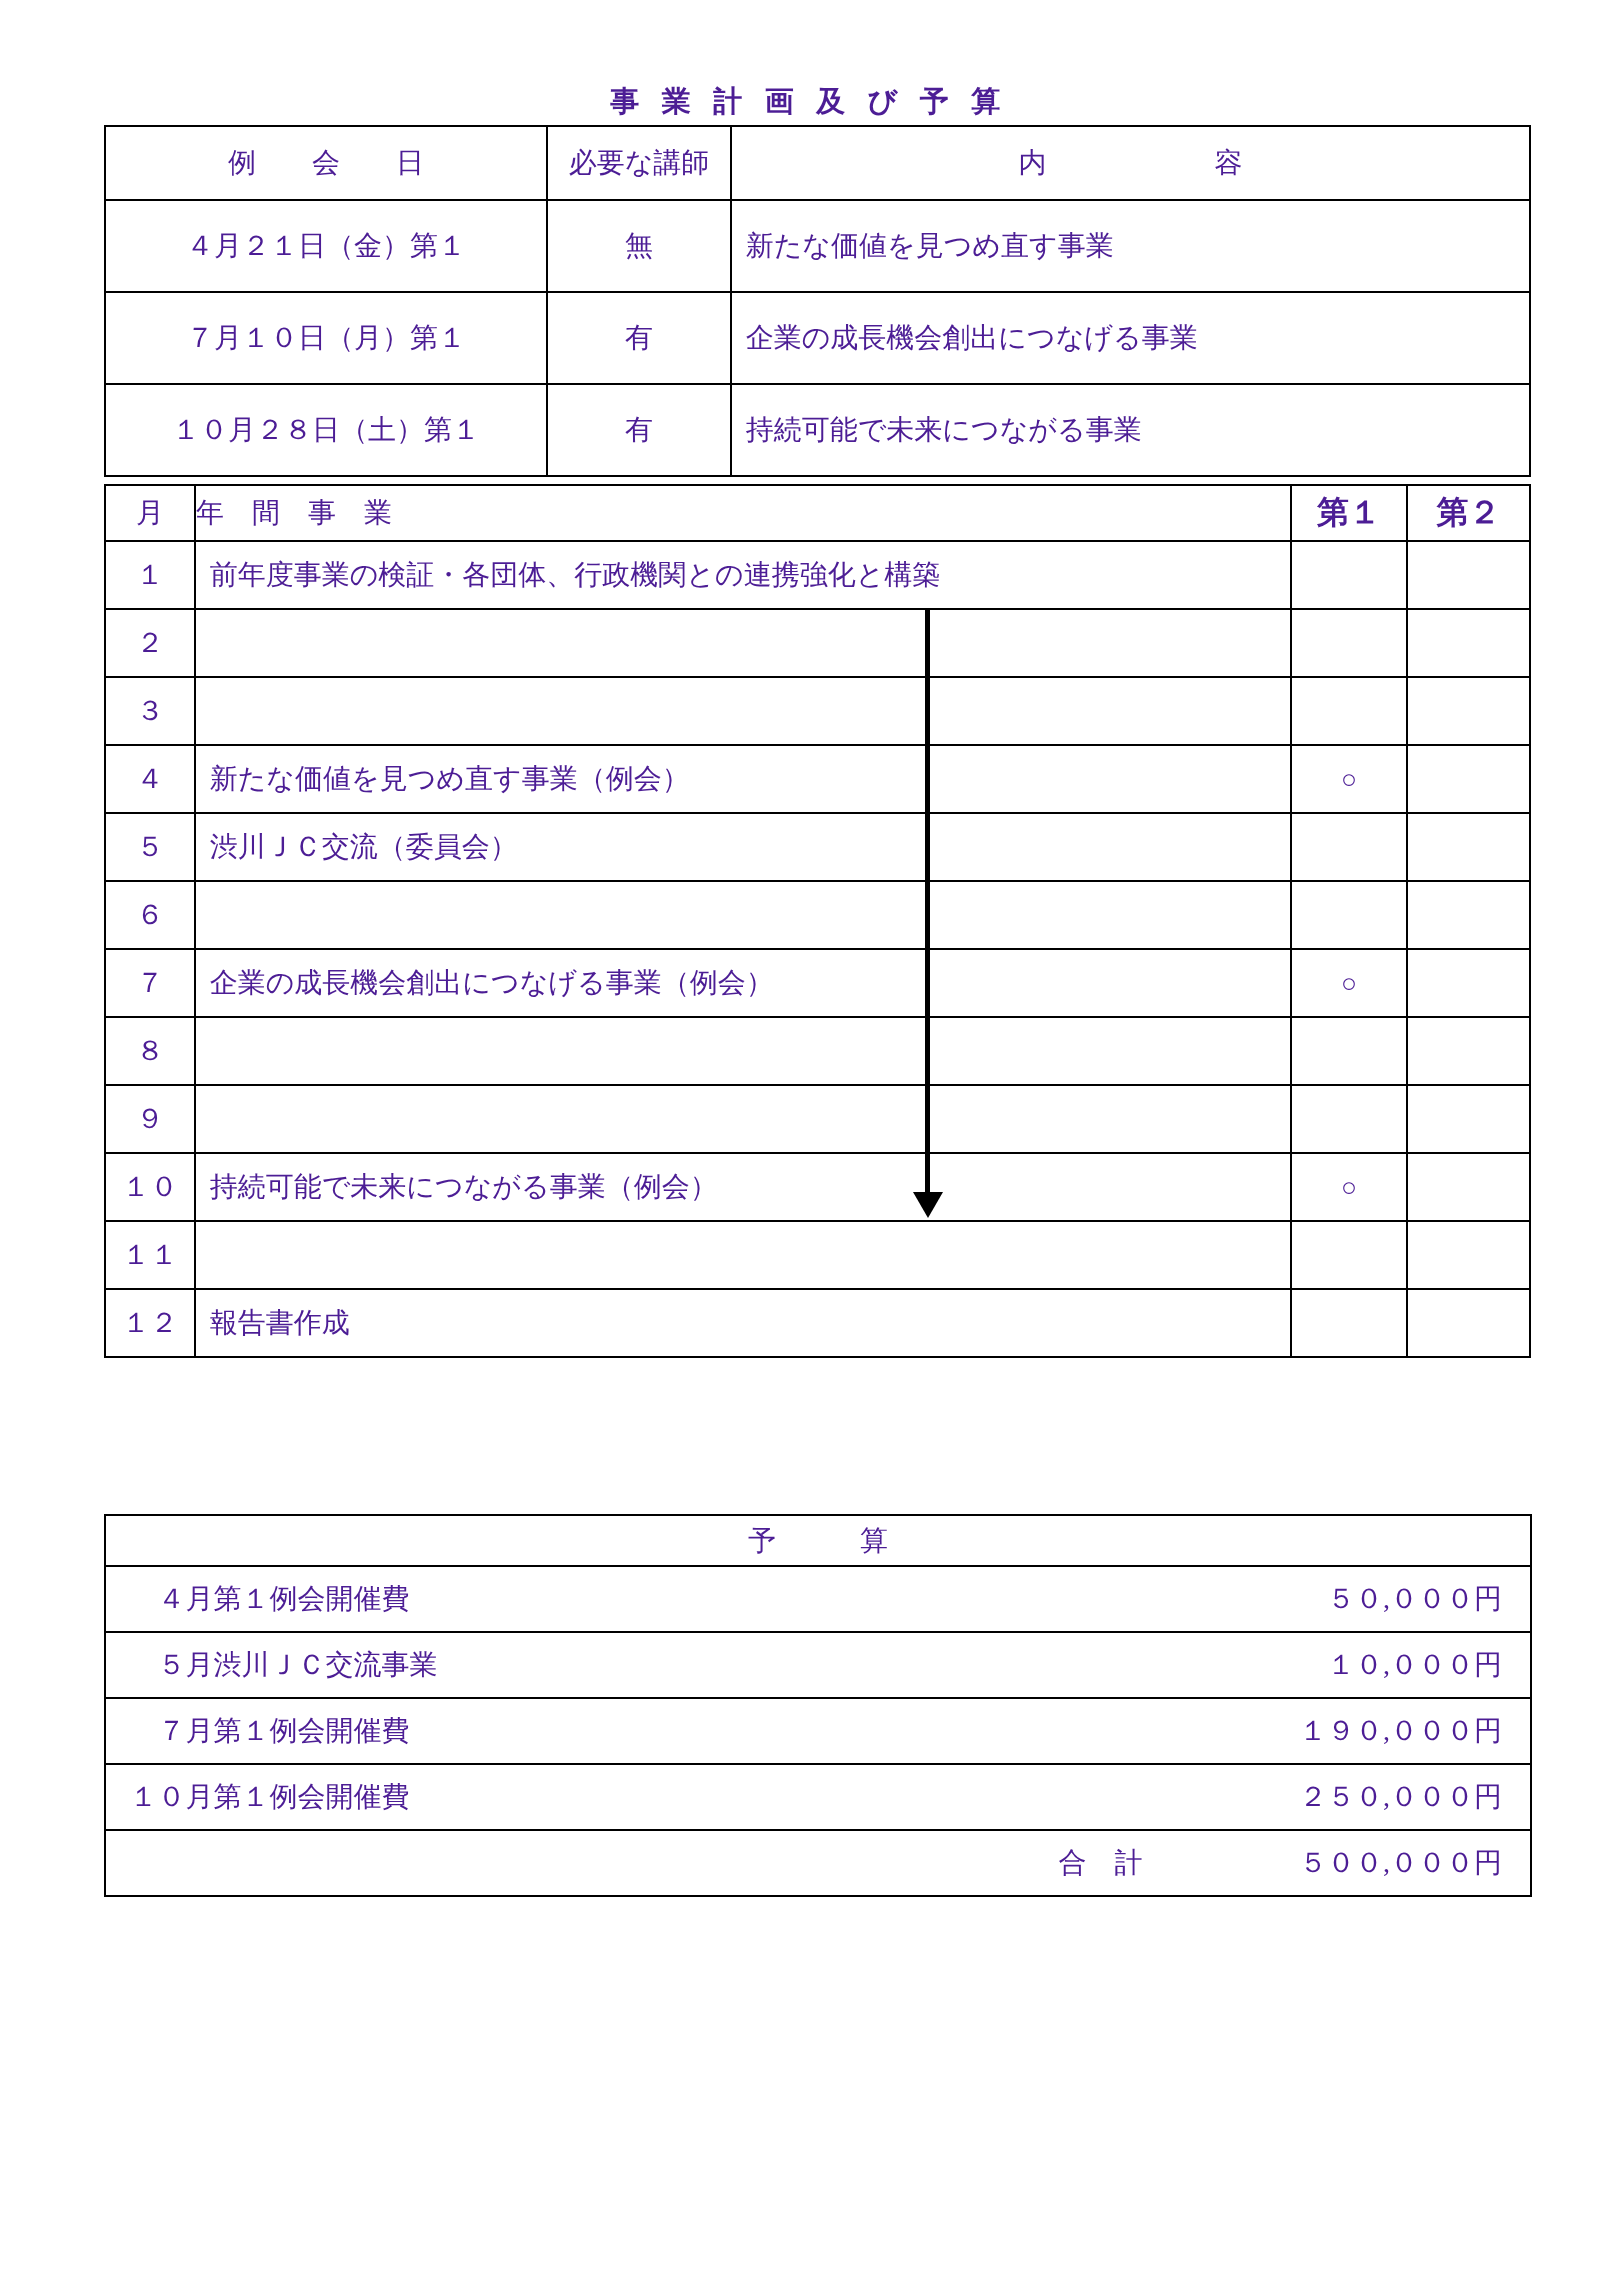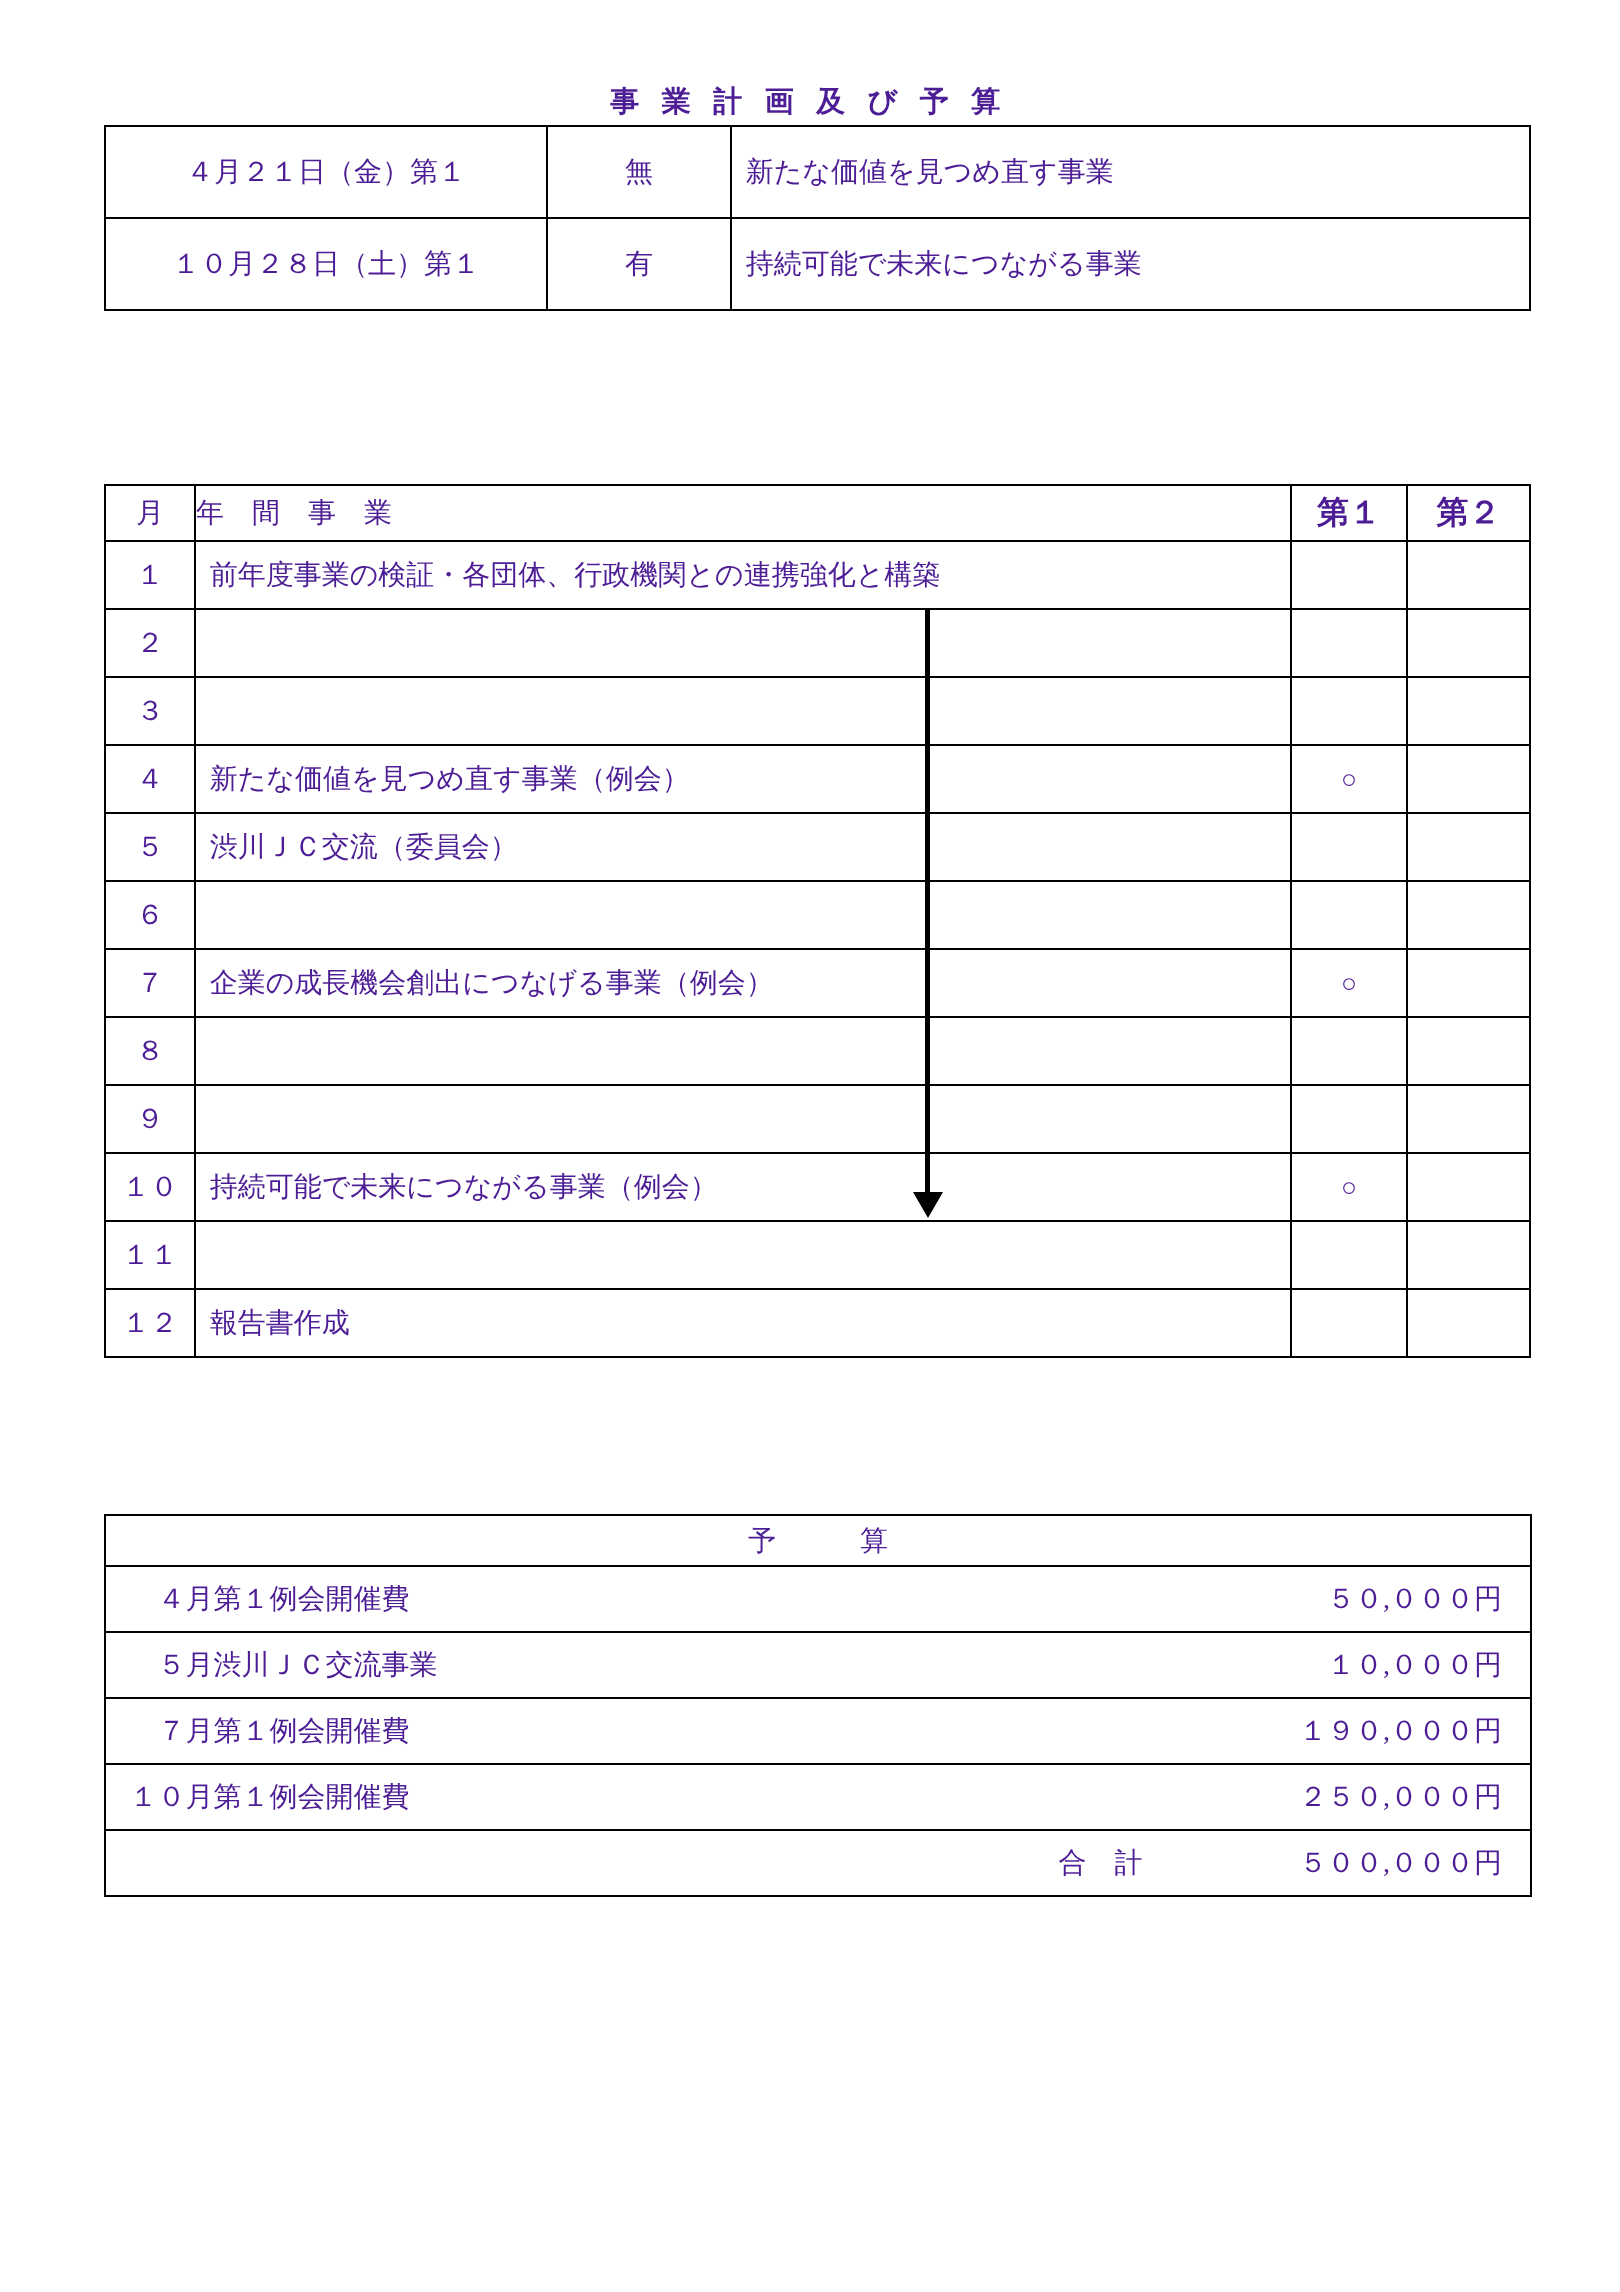--- a/index.html
+++ b/index.html
@@ -82,24 +82,34 @@
 
   <div class="doc-title">事業計画及び予算</div>
 
   <table class="t1">
     <colgroup>
         <col style="width:442px">
         <col style="width:184px">
         <col style="width:799px">
       </colgroup>
     <tbody>
+      <tr class="hdr">
+        <td class="c-date">例　　会　　日</td>
+        <td class="c-lect">必要な講師</td>
+        <td class="c-cont">内　　　　　　容</td>
+      </tr>
       <tr>
         <td class="c-date">４月２１日（金）第１</td>
         <td class="c-lect">無</td>
         <td class="c-cont">新たな価値を見つめ直す事業</td>
+      </tr>
+      <tr>
+        <td class="c-date">７月１０日（月）第１</td>
+        <td class="c-lect">有</td>
+        <td class="c-cont">企業の成長機会創出につなげる事業</td>
       </tr>
       <tr>
         <td class="c-date">１０月２８日（土）第１</td>
         <td class="c-lect">有</td>
         <td class="c-cont">持続可能で未来につながる事業</td>
       </tr>
     </tbody>
   </table>
 
   <table class="t2">

